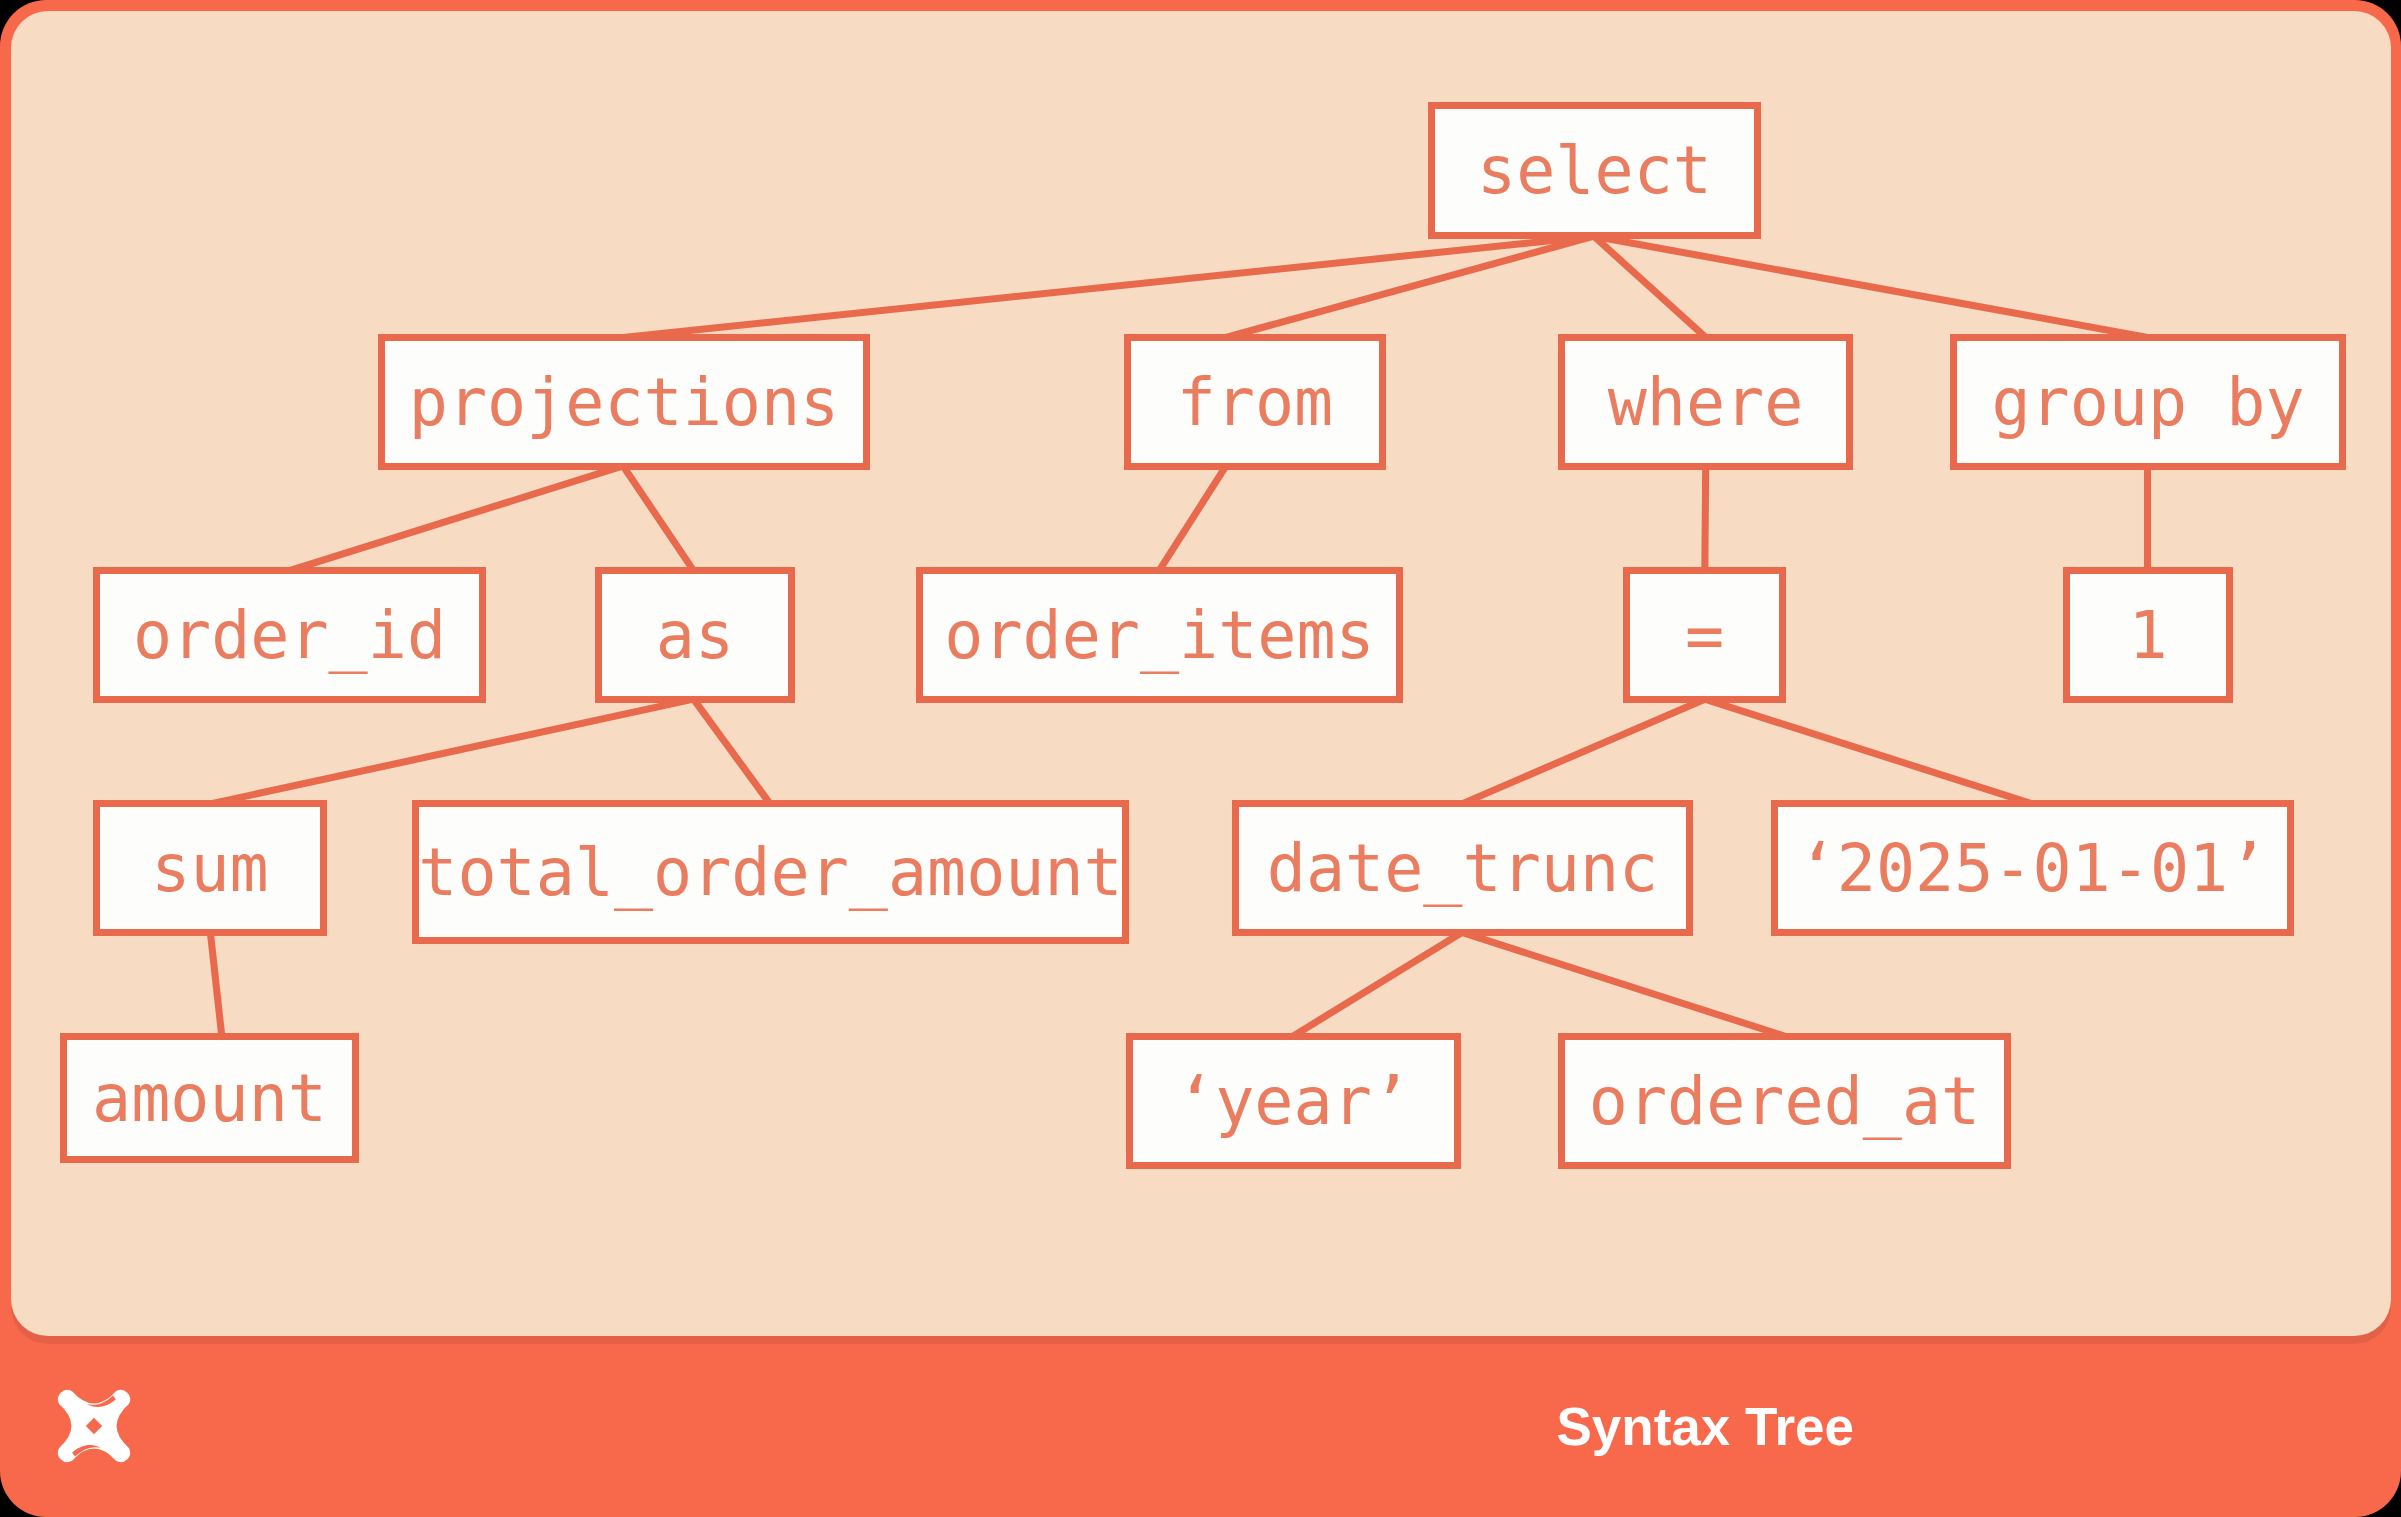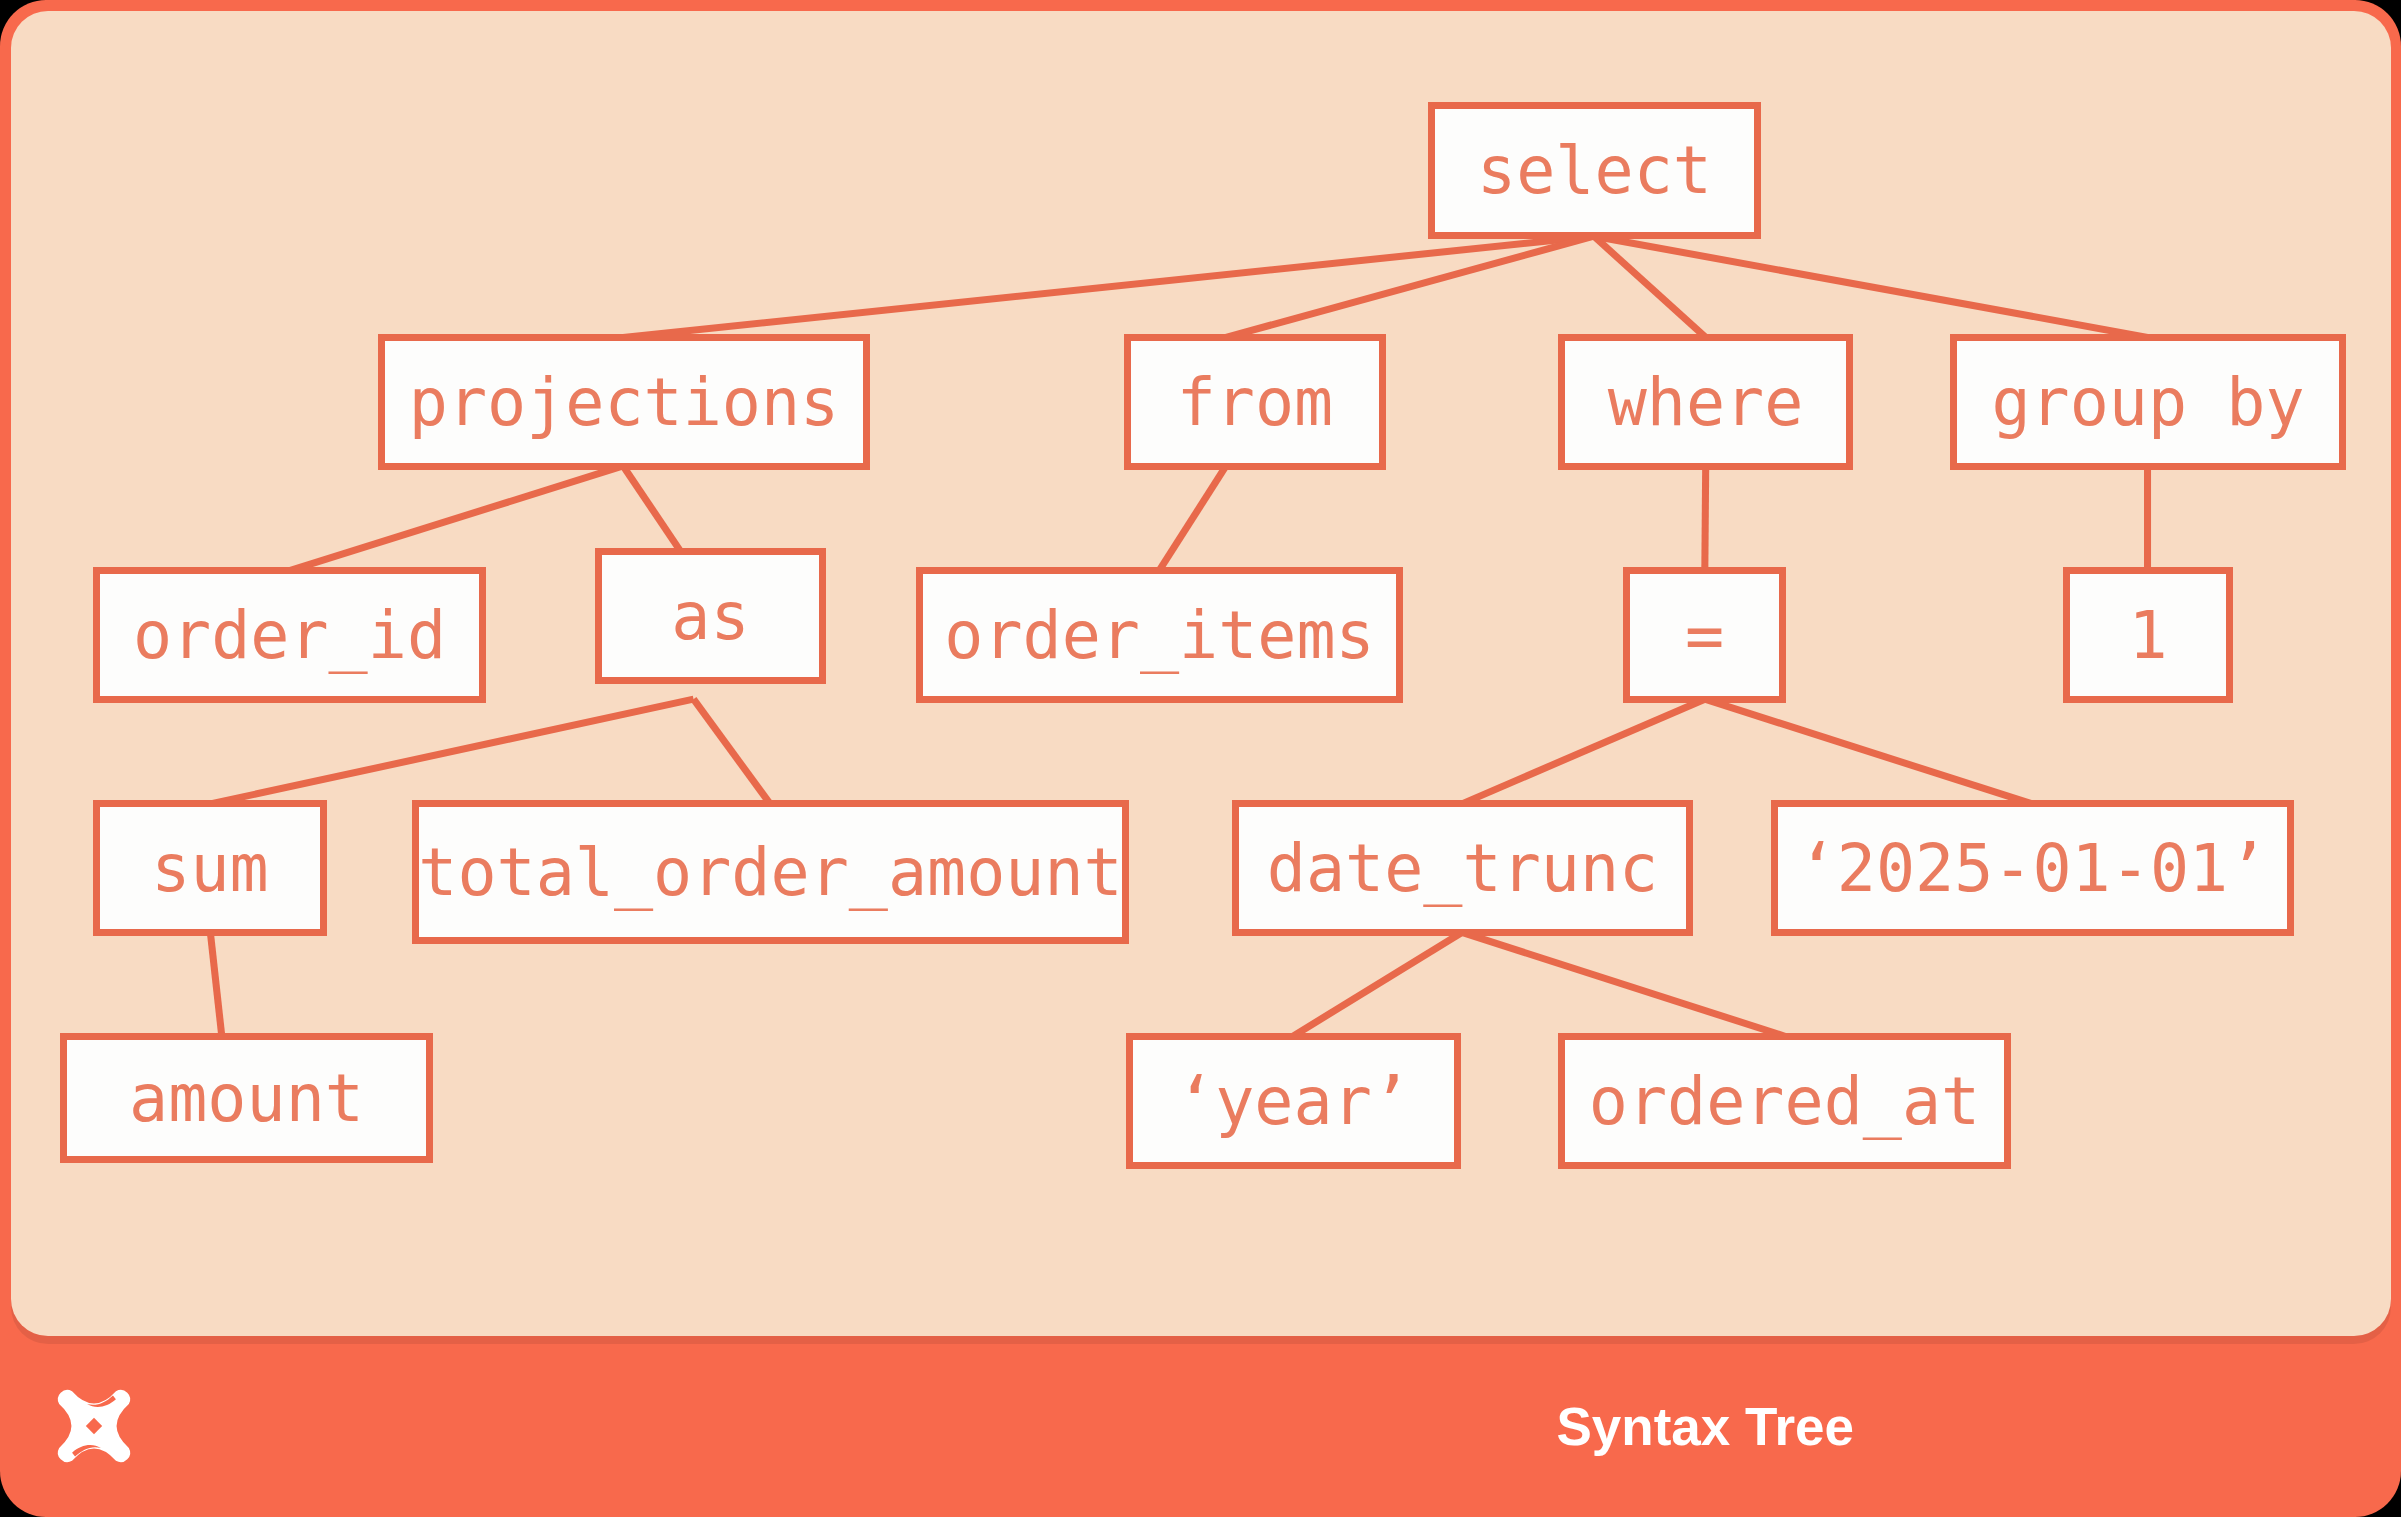--- a/index.html
+++ b/index.html
@@ -96,21 +96,21 @@
     <div class="node" style="left:1558px;top:334px;width:295px;height:136px">
       <span class="node-label">where</span>
     </div>
     <div class="node" style="left:1950px;top:334px;width:396px;height:136px">
       <span class="node-label">group by</span>
     </div>
 
     <div class="node" style="left:93px;top:567px;width:393px;height:136px">
       <span class="node-label">order_id</span>
     </div>
-    <div class="node" style="left:595px;top:548px;width:231px;height:136px">
+    <div class="node" style="left:595px;top:567px;width:200px;height:136px">
       <span class="node-label">as</span>
     </div>
     <div class="node" style="left:916px;top:567px;width:487px;height:136px">
       <span class="node-label">order_items</span>
     </div>
     <div class="node" style="left:1623px;top:567px;width:163px;height:136px">
       <span class="node-label">=</span>
     </div>
     <div class="node" style="left:2063px;top:567px;width:170px;height:136px">
       <span class="node-label">1</span>
@@ -122,21 +122,21 @@
     <div class="node" style="left:412px;top:800px;width:717px;height:144px">
       <span class="node-label">total_order_amount</span>
     </div>
     <div class="node" style="left:1232px;top:800px;width:461px;height:136px">
       <span class="node-label">date_trunc</span>
     </div>
     <div class="node" style="left:1771px;top:800px;width:523px;height:136px">
       <span class="node-label">‘2025-01-01’</span>
     </div>
 
-    <div class="node" style="left:60px;top:1033px;width:373px;height:130px">
+    <div class="node" style="left:60px;top:1033px;width:299px;height:130px">
       <span class="node-label">amount</span>
     </div>
     <div class="node" style="left:1126px;top:1033px;width:335px;height:136px">
       <span class="node-label">‘year’</span>
     </div>
     <div class="node" style="left:1558px;top:1033px;width:453px;height:136px">
       <span class="node-label">ordered_at</span>
     </div>
   </div>
 

